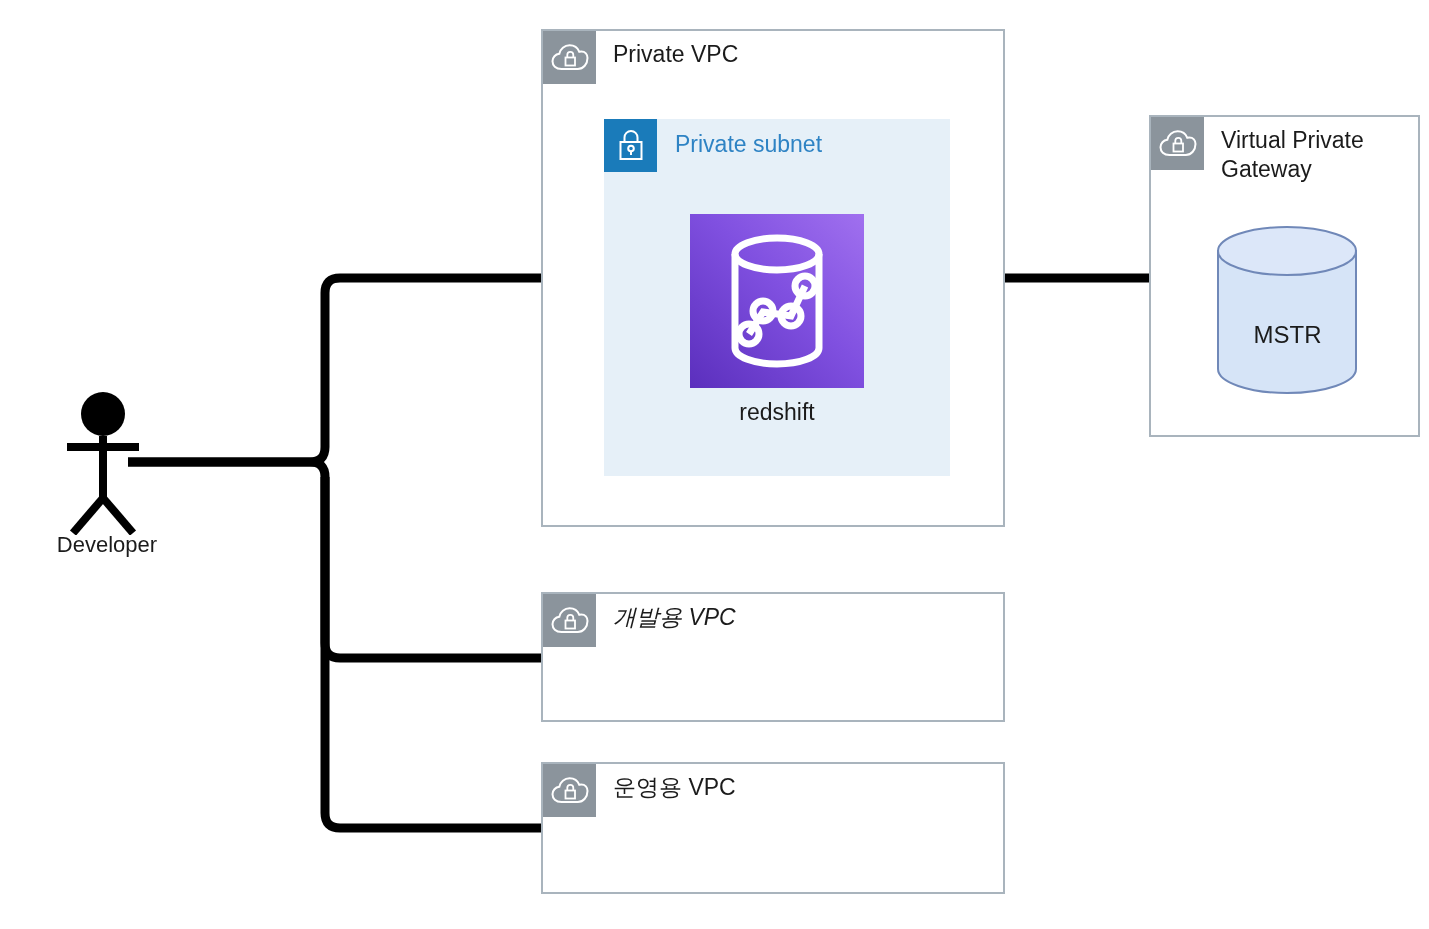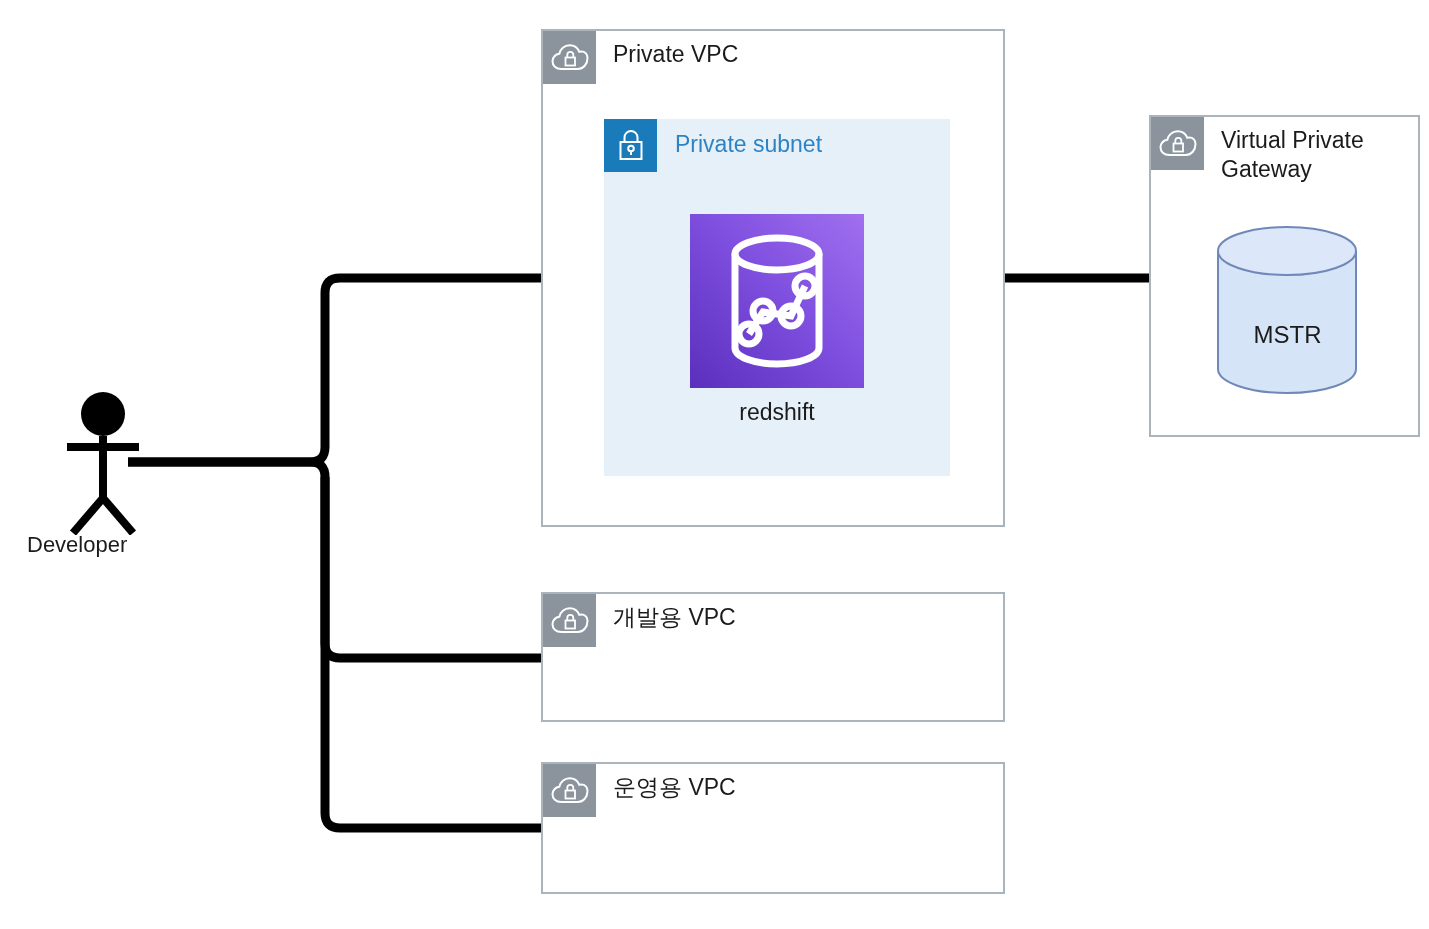--- a/index.html
+++ b/index.html
@@ -114,21 +114,21 @@
 
   
   .actor {
     position: absolute;
   }
   .actor-label {
     position: absolute;
     left: -30px;
     width: 160px;
     top: 142px;
-    text-align: left;
+    text-align: center;
     font-size: 22px;
     color: #1b1b1b;
   }
 </style>
 </head>
 <body>
 
 <div id="canvas">
 
   <svg id="connectors" viewBox="0 0 1429 929" xmlns="http://www.w3.org/2000/svg">
@@ -212,21 +212,21 @@
 
     <div class="db-node" style="left:64px; top:108px; width:145px; height:170px;">
       <svg width="145" height="170" viewBox="0 0 145 170" xmlns="http://www.w3.org/2000/svg">
         <path d="M 3 26 L 3 144 A 69 24 0 0 0 141 144 L 141 26 Z" fill="#d6e4f7" stroke="#7088b8" stroke-width="2"></path>
         <ellipse cx="72" cy="26" rx="69" ry="24" fill="#dce7f9" stroke="#7088b8" stroke-width="2"></ellipse>
       </svg>
       <div class="db-label">MSTR</div>
     </div>
   </div>
 
-  <div class="group-box" style="left:541px; top:592px; width:464px; height:130px;">
+  <div class="group-box" style="left:541px; top:592px; width:464px; height:130px;font-style:italic;">
     <div class="group-tab">
       <svg width="38" height="30" viewBox="0 0 38 30" xmlns="http://www.w3.org/2000/svg">
         <path d="M 10.5 26 C 4.6 26 1.5 22.3 1.5 18.3 C 1.5 14.4 4.4 11.2 8.3 10.8
                  C 9.2 5.9 13.5 2.3 18.6 2.3 C 23.0 2.3 26.8 5.0 28.3 8.8
                  C 28.9 8.6 29.6 8.5 30.3 8.5 C 34.2 8.5 36.5 11.6 36.5 15.1
                  C 36.5 21.0 32.4 26 26.8 26 Z" fill="none" stroke="#ffffff" stroke-width="2"></path>
         <rect x="14.5" y="14.5" width="9.5" height="8" fill="none" stroke="#ffffff" stroke-width="1.8"></rect>
         <path d="M 16.3 14.5 L 16.3 11.8 A 3.0 3.0 0 0 1 22.3 11.8 L 22.3 14.5" fill="none" stroke="#ffffff" stroke-width="1.8"></path>
       </svg>
     </div>

